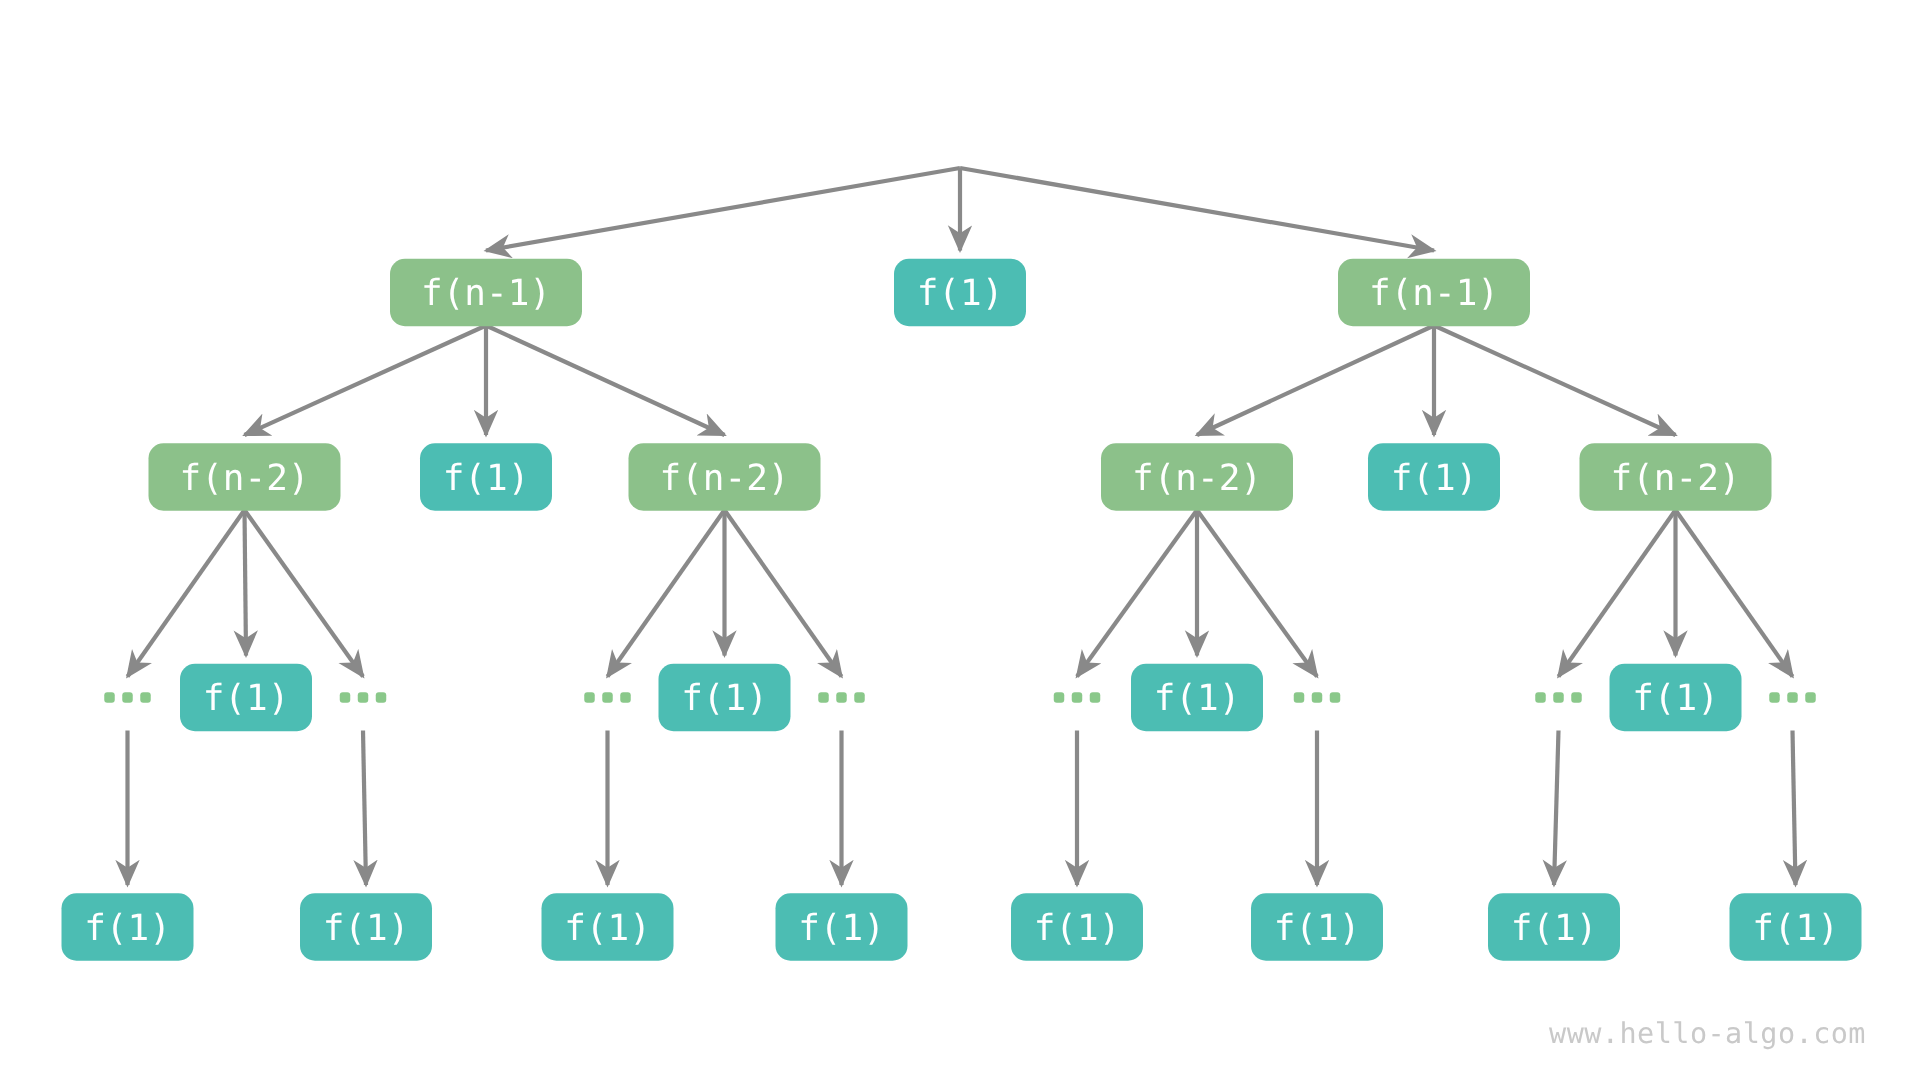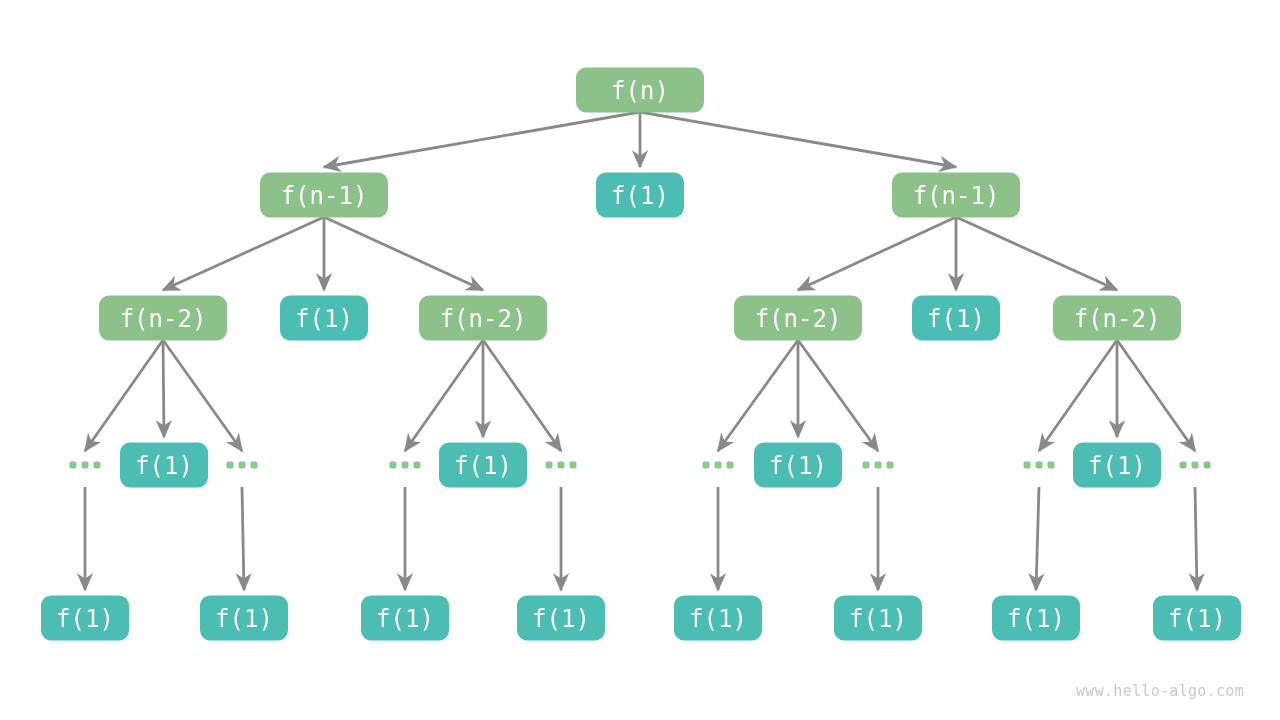--- a/index.html
+++ b/index.html
@@ -61,21 +61,21 @@
   .dot {
     width: 7px;
     height: 7px;
     border-radius: 2px;
     background: var(--dot, #8AC88A);
   }
   .watermark {
     position: absolute;
     right: 36px;
     bottom: 20px;
-    font-size: 15px;
+    font-size: 19px;
     letter-spacing: 0.3px;
     color: var(--wm, #C9C9C9);
   }
 </style>
 </head>
 <body>
 
 <div class="stage" id="stage" style="--green: #8CC18A; --teal: #4CBDB3; --dot: #8AC88A; --node-text: #FFFFFF; --wm: #C9C9C9; background: rgb(255, 255, 255);">
   <svg class="edges" id="edges" viewBox="0 0 1280 720" xmlns="http://www.w3.org/2000/svg">
     <defs>
@@ -109,21 +109,20 @@
         <line x1="242" y1="487" x2="244" y2="590" stroke="#898989" stroke-width="2.8" marker-end="url(#arrowhead)"></line>
         <line x1="405" y1="487" x2="405" y2="590" stroke="#898989" stroke-width="2.8" marker-end="url(#arrowhead)"></line>
         <line x1="561" y1="487" x2="561" y2="590" stroke="#898989" stroke-width="2.8" marker-end="url(#arrowhead)"></line>
         <line x1="718" y1="487" x2="718" y2="590" stroke="#898989" stroke-width="2.8" marker-end="url(#arrowhead)"></line>
         <line x1="878" y1="487" x2="878" y2="590" stroke="#898989" stroke-width="2.8" marker-end="url(#arrowhead)"></line>
         <line x1="1039" y1="487" x2="1036" y2="590" stroke="#898989" stroke-width="2.8" marker-end="url(#arrowhead)"></line>
         <line x1="1195" y1="487" x2="1197" y2="590" stroke="#898989" stroke-width="2.8" marker-end="url(#arrowhead)"></line>
       </g>
   </svg>
   <div class="node-layer" id="node-layer">
-      <div class="node call" style="left: 640px; top: 90px;">f(n)</div>
       <div class="node call" style="left: 324px; top: 195px;">f(n-1)</div>
       <div class="node base" style="left: 640px; top: 195px;">f(1)</div>
       <div class="node call" style="left: 956px; top: 195px;">f(n-1)</div>
       <div class="node call" style="left: 163px; top: 318px;">f(n-2)</div>
       <div class="node base" style="left: 324px; top: 318px;">f(1)</div>
       <div class="node call" style="left: 483px; top: 318px;">f(n-2)</div>
       <div class="node call" style="left: 798px; top: 318px;">f(n-2)</div>
       <div class="node base" style="left: 956px; top: 318px;">f(1)</div>
       <div class="node call" style="left: 1117px; top: 318px;">f(n-2)</div>
       <div class="dots" style="left: 85px; top: 465px;">

